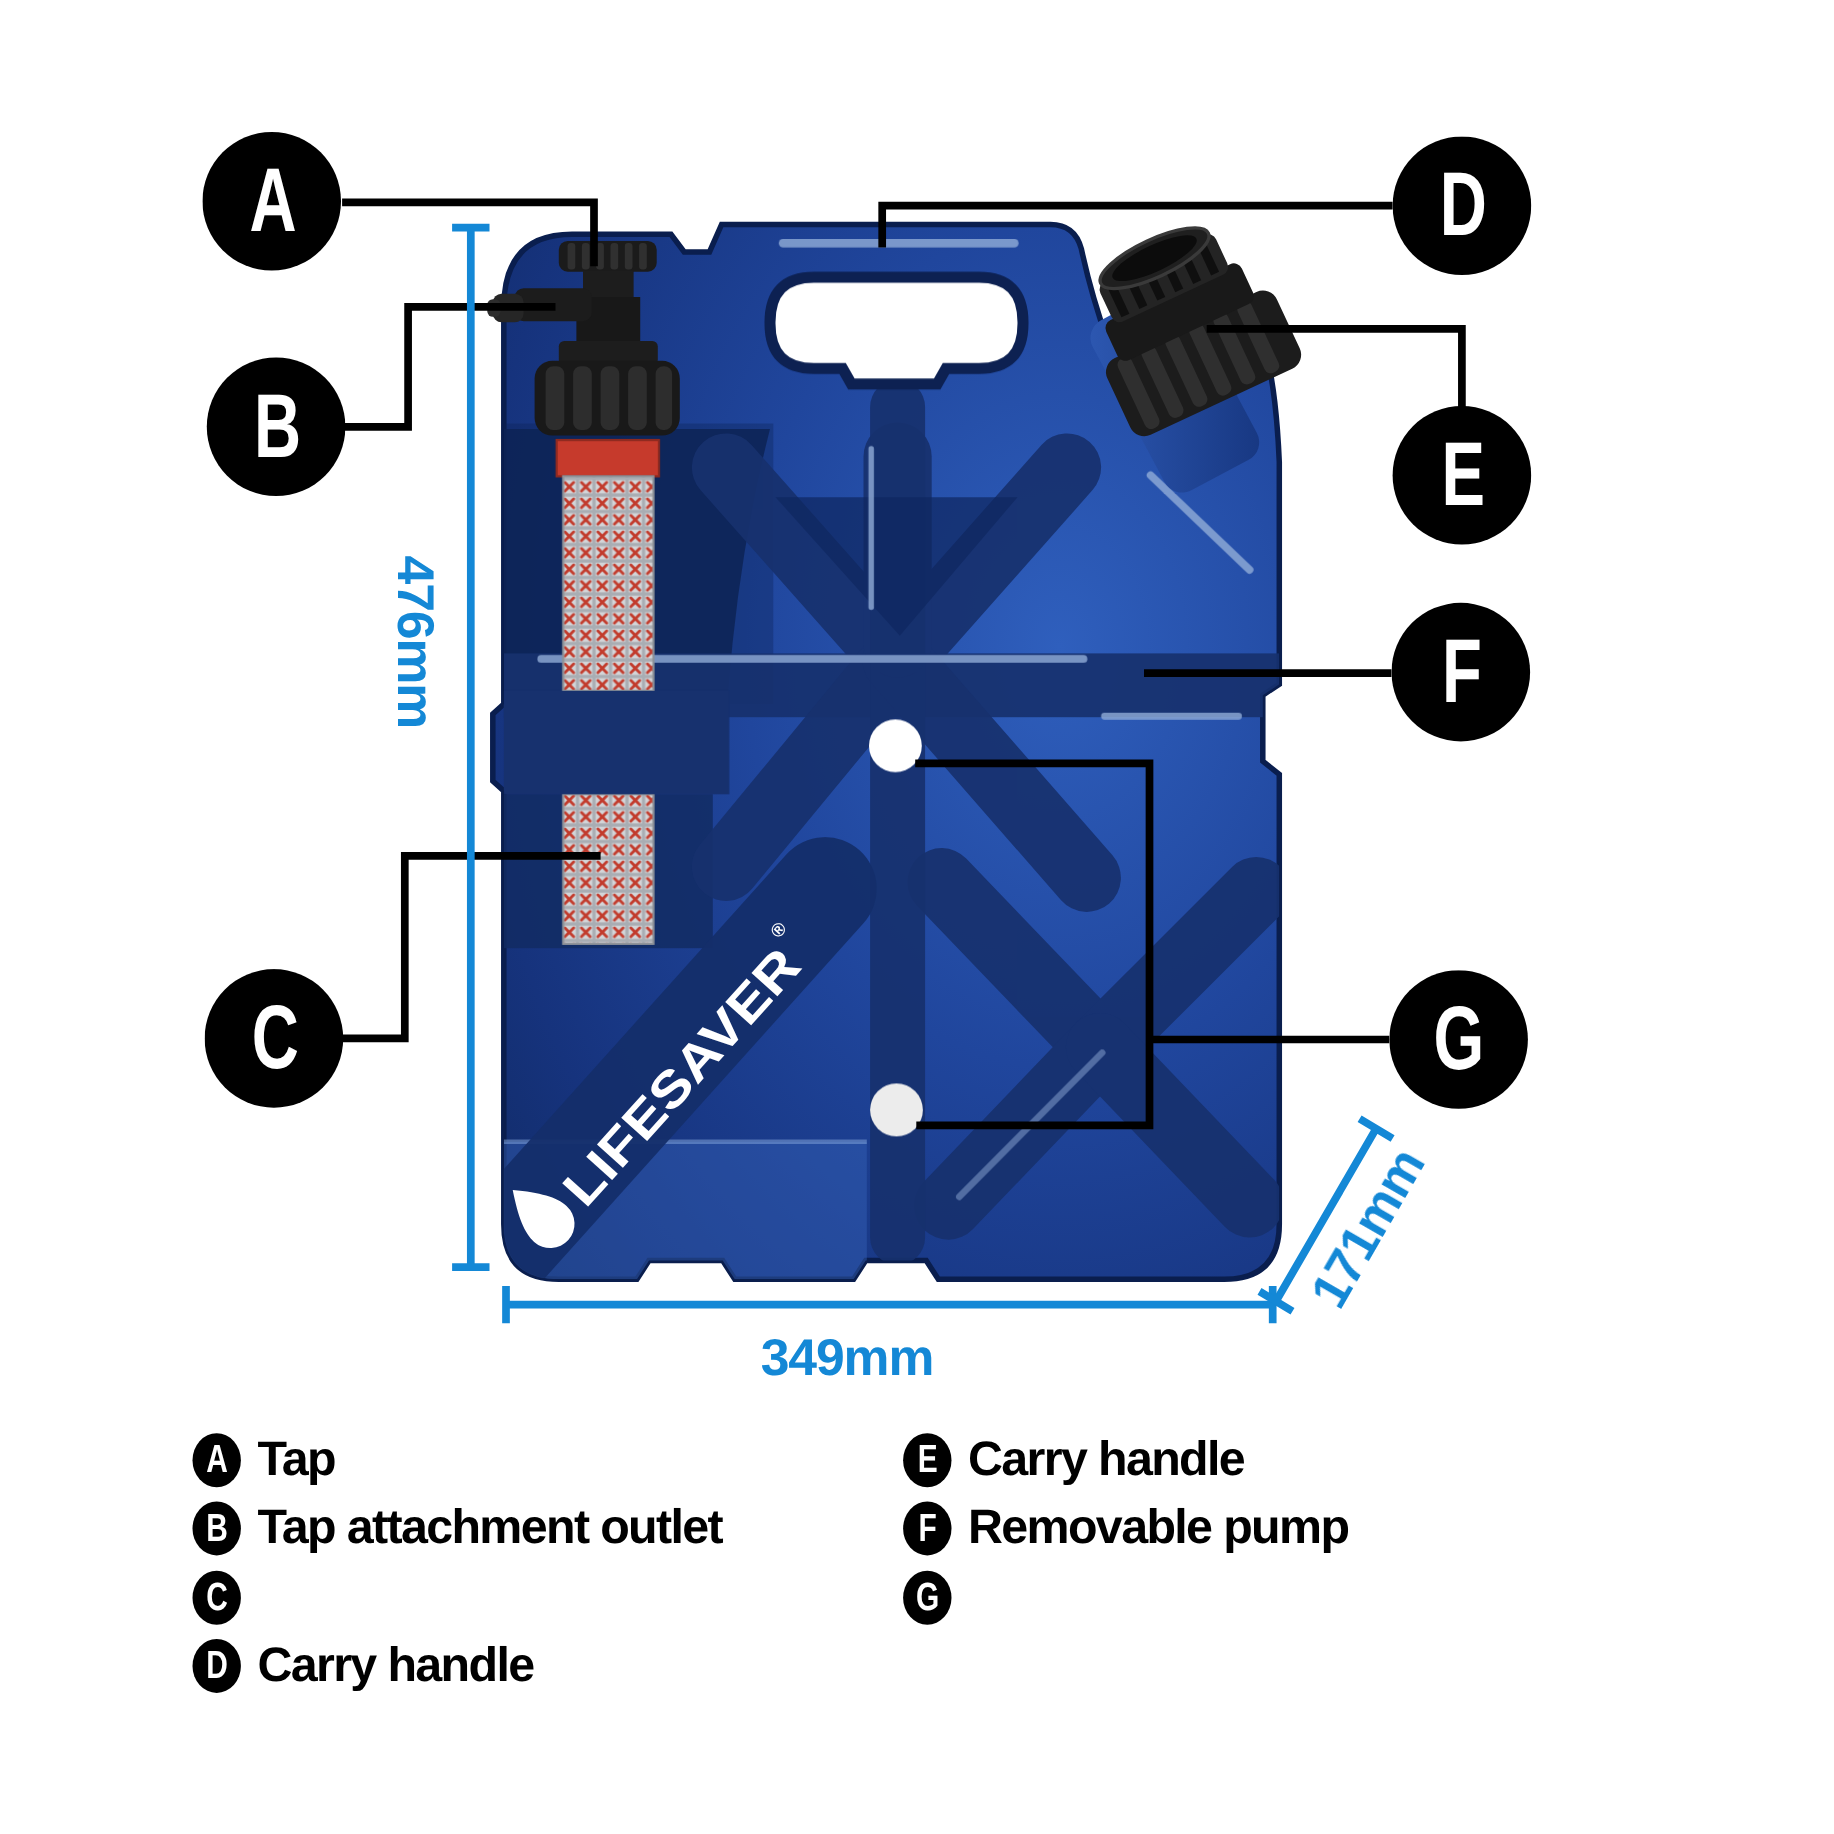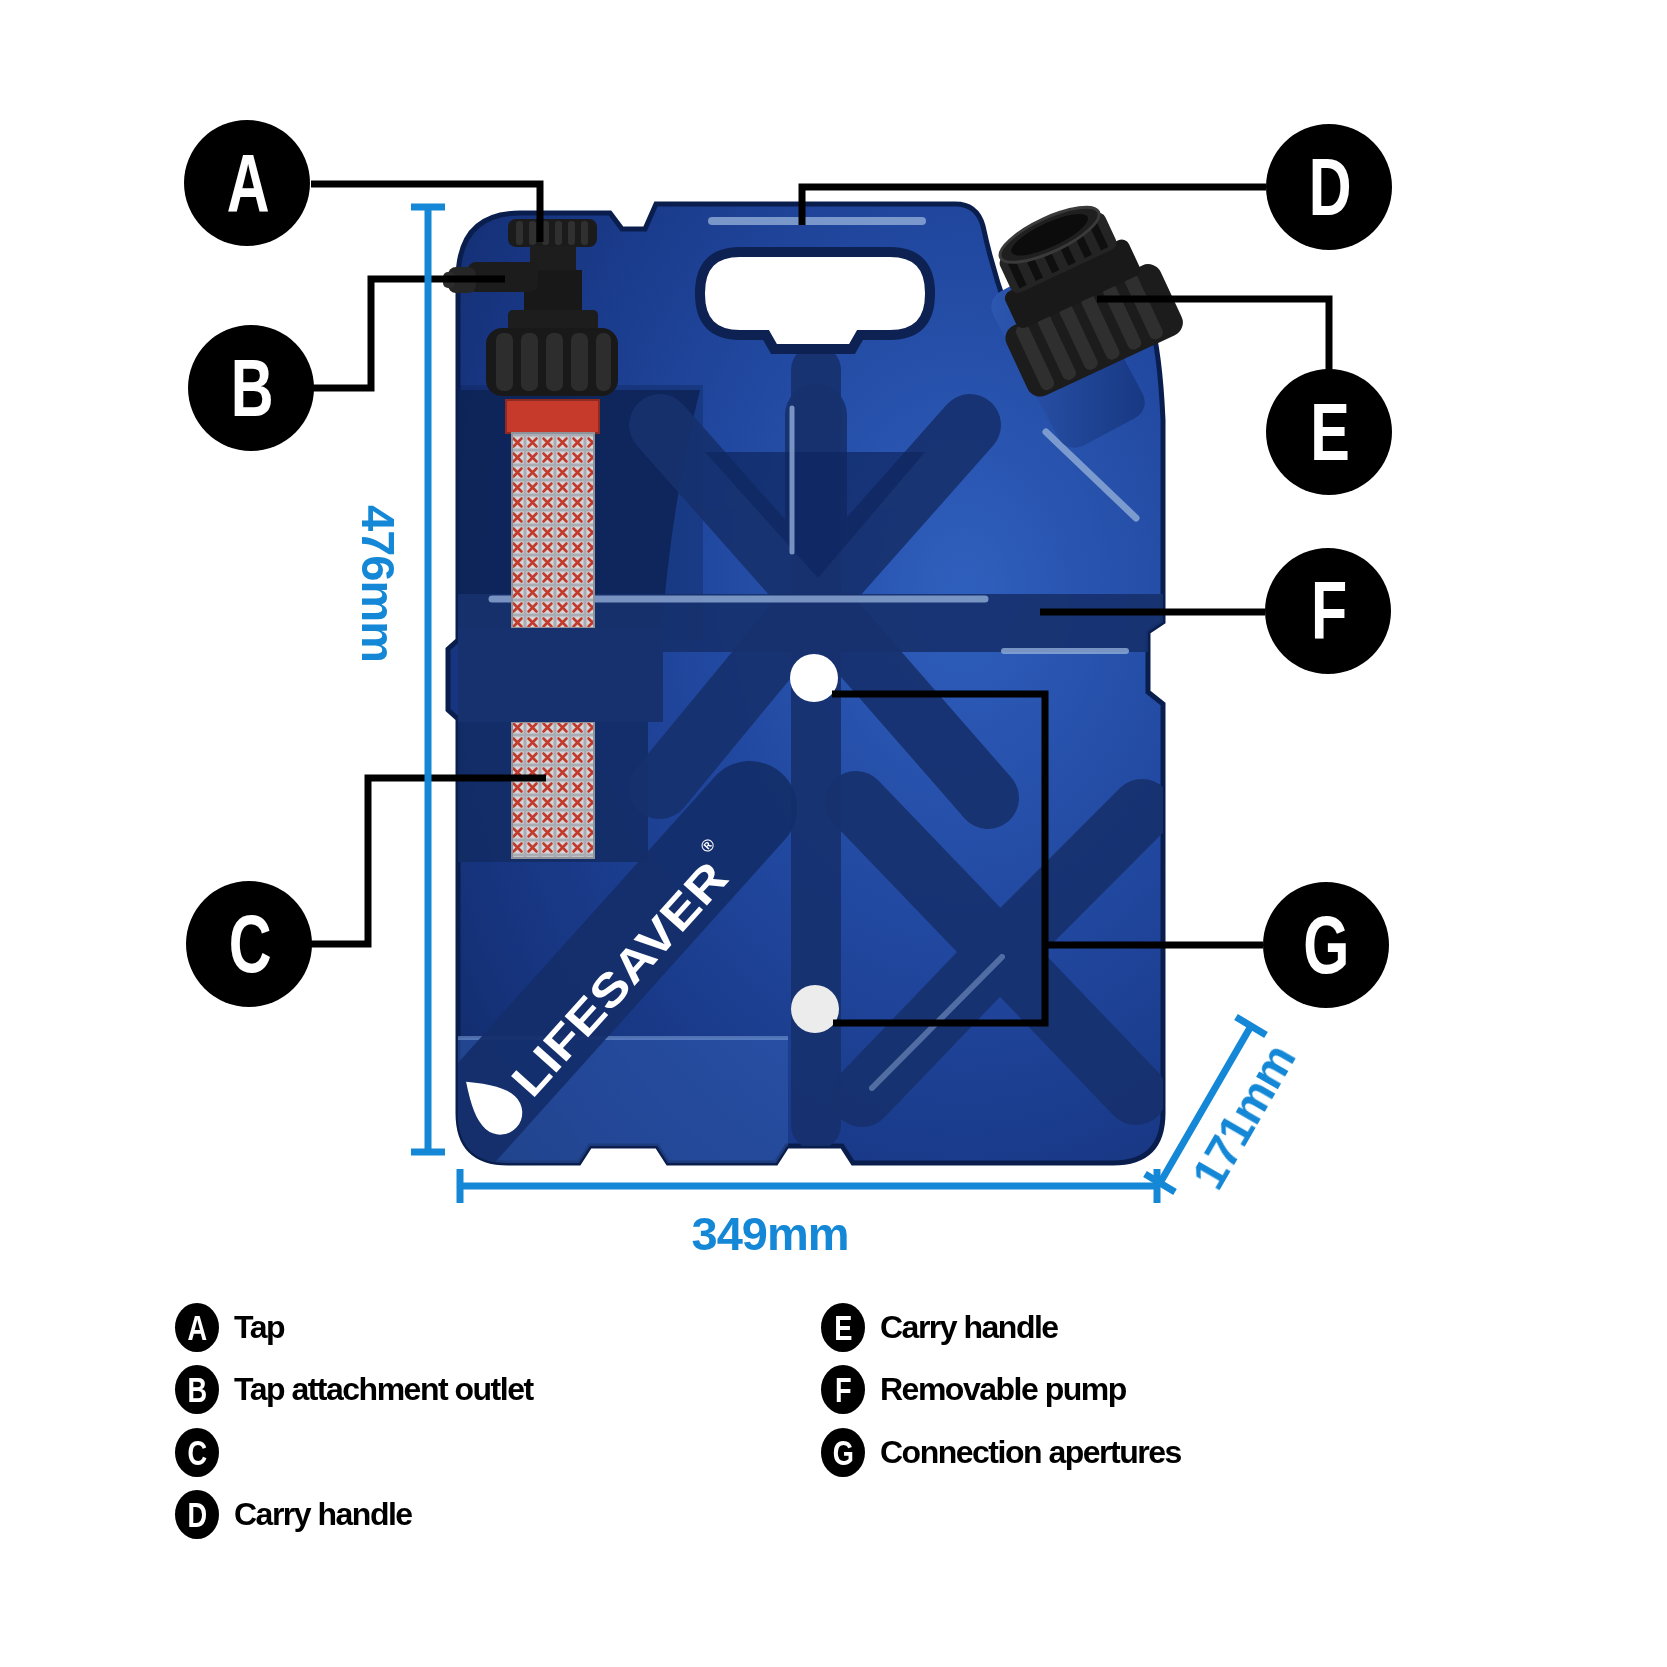--- a/index.html
+++ b/index.html
@@ -28,21 +28,21 @@
   
   .legend-row{
     position:absolute;height:52px;display:flex;align-items:center;gap:15px;
   }
   .badge{
     width:44px;height:49px;border-radius:50%;background:#000;color:#fff;
     display:flex;align-items:center;justify-content:center;flex:0 0 auto;
   }
   .badge .ltr{font-size:34px;font-weight:800;transform:scale(0.8,1.05);}
   .legend-label{
-    font-size:32px;font-weight:700;color:#000;letter-spacing:-1.5px;white-space:nowrap;
+    font-size:44px;font-weight:700;color:#000;letter-spacing:-1.5px;white-space:nowrap;
   }
 </style>
 </head>
 <body>
 
 <div class="stage">
 
   <svg class="art" viewBox="0 0 1667 1667" aria-hidden="true">
     <defs>
       <radialGradient id="gBody" cx="0.72" cy="0.40" r="0.95">
@@ -259,16 +259,15 @@
   <div class="legend-row" style="left:821px;top:1363px">
     <span class="badge">
         <span class="ltr">F</span>
       </span>
     <span class="legend-label">Removable pump</span>
   </div>
   <div class="legend-row" style="left:821px;top:1426px">
     <span class="badge">
         <span class="ltr">G</span>
       </span>
-    <span class="legend-label">Connection apertures</span>
   </div>
 
 </div>
 
 </body></html>

